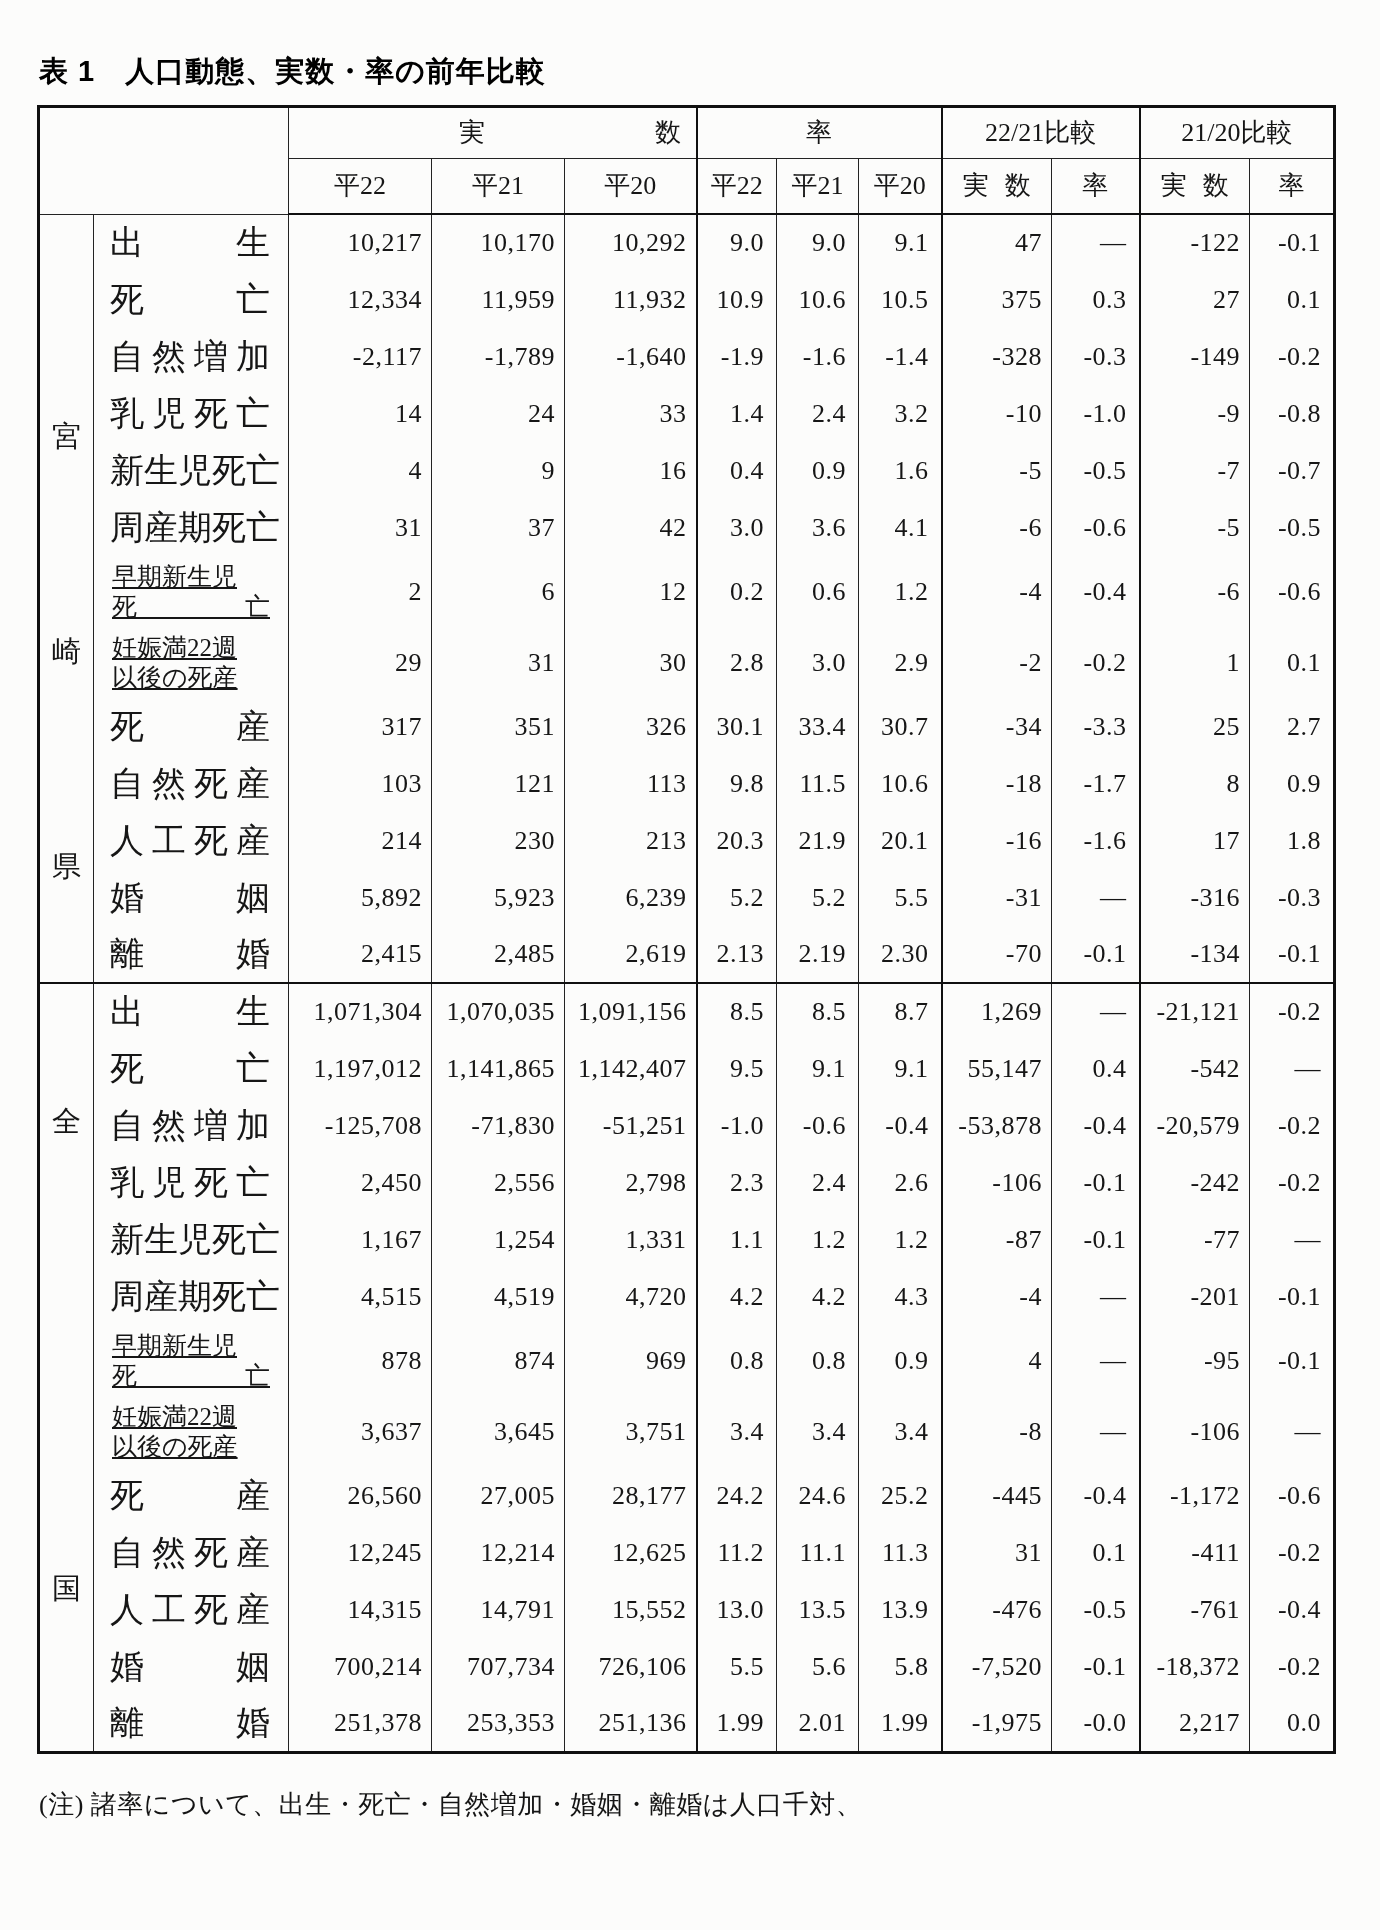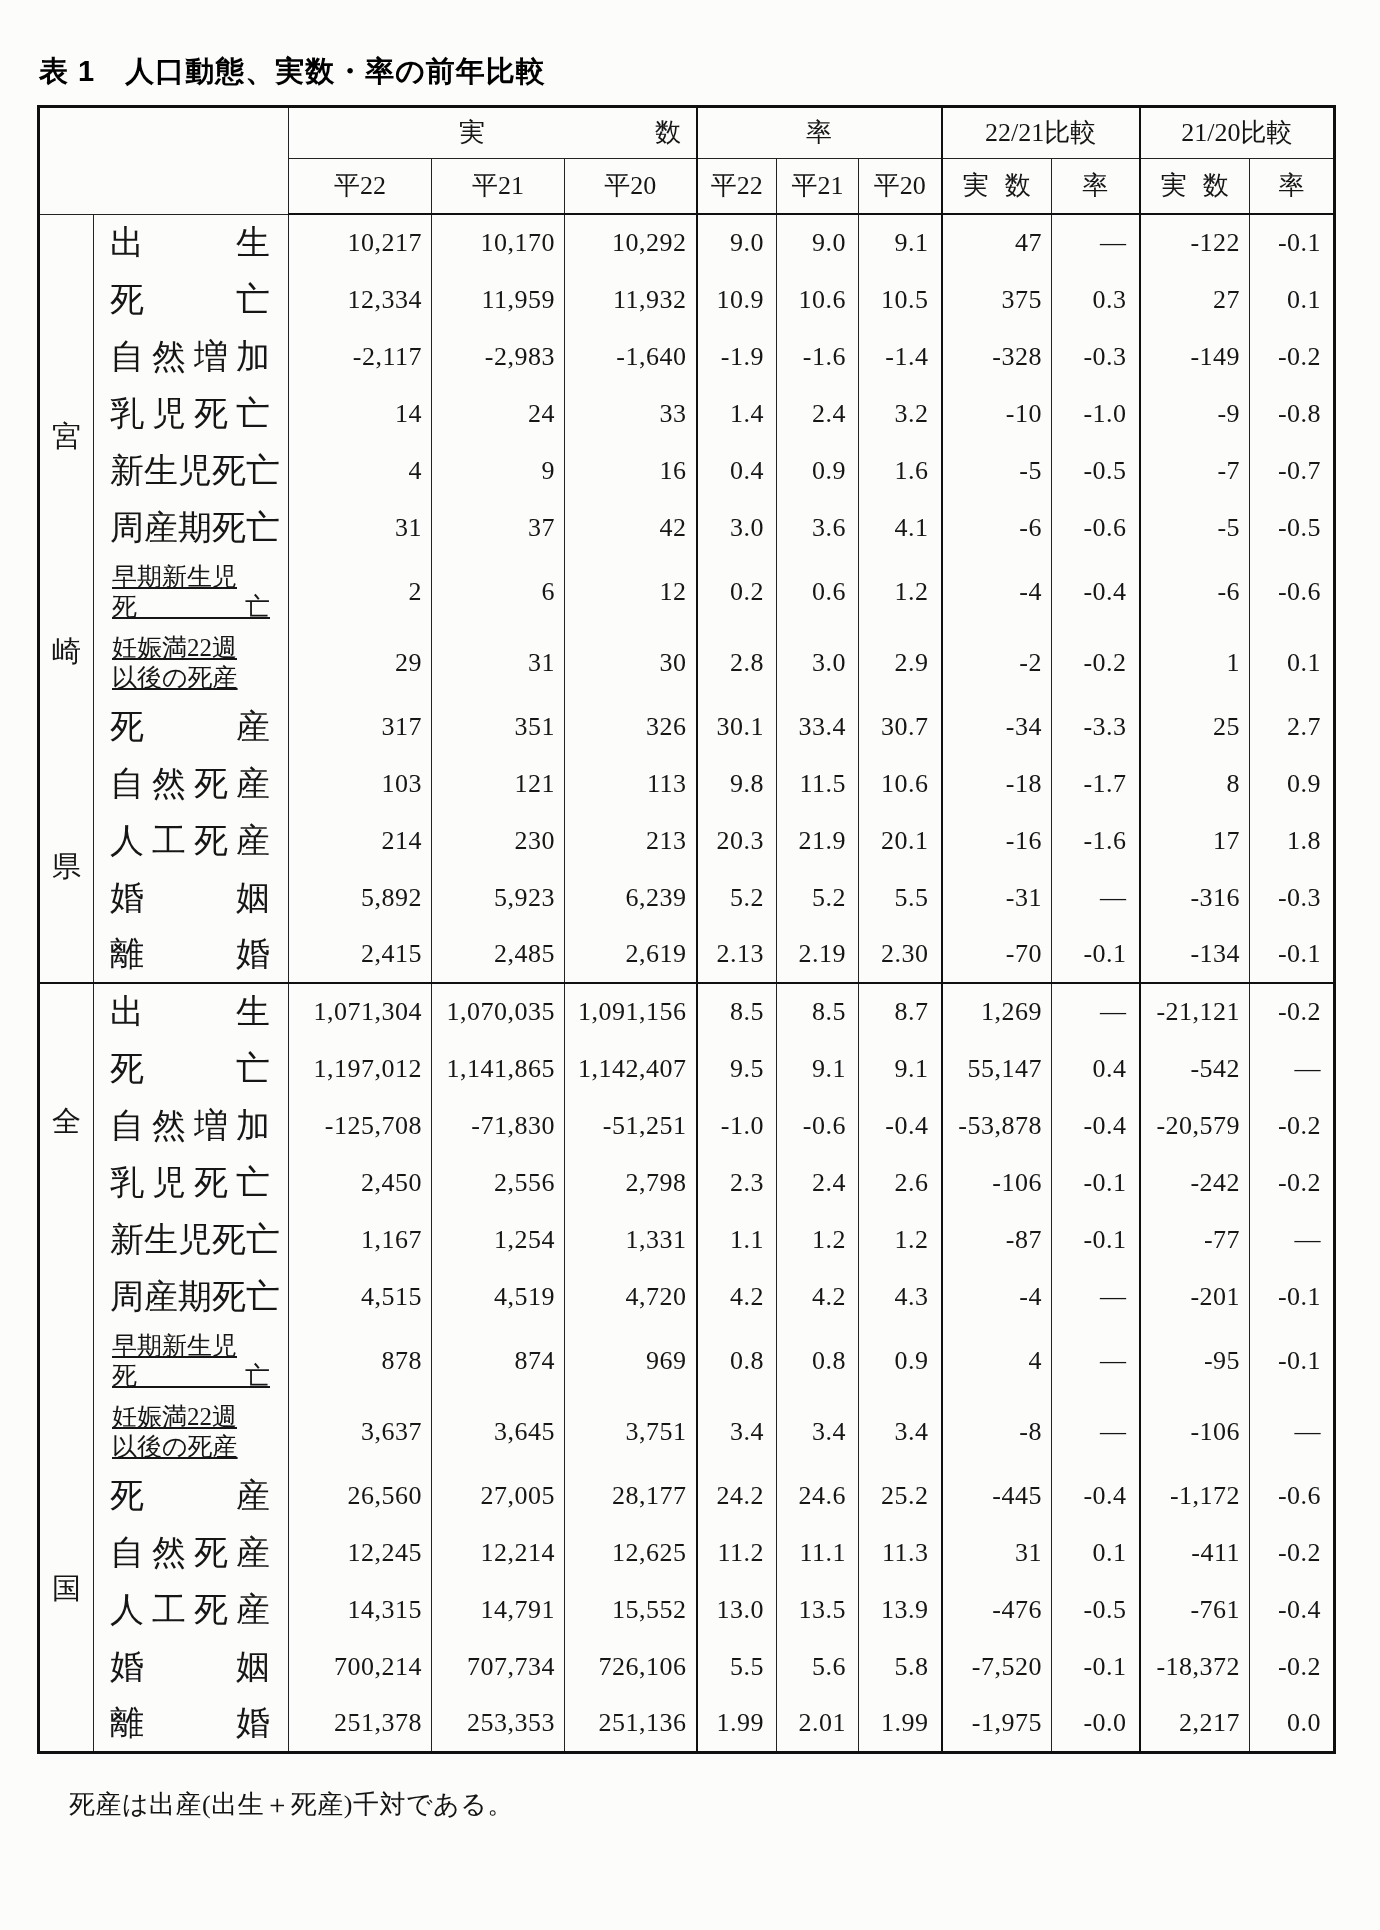--- a/index.html
+++ b/index.html
@@ -139,21 +139,21 @@
     <td class="num thick-l">375</td>
     <td class="num rate">0.3</td>
     <td class="num thick-l">27</td>
     <td class="num rate">0.1</td>
   </tr>
         <tr class="row">
     <td class="lblcell">
             <div class="lbl">自然増加</div>
           </td>
     <td class="num">-2,117</td>
-    <td class="num">-2,983</td>
+    <td class="num">-1,789</td>
     <td class="num">-1,640</td>
     <td class="num rate thick-l">-1.9</td>
     <td class="num rate">-1.6</td>
     <td class="num rate">-1.4</td>
     <td class="num thick-l">-328</td>
     <td class="num rate">-0.3</td>
     <td class="num thick-l">-149</td>
     <td class="num rate">-0.2</td>
   </tr>
         <tr class="row">
@@ -516,16 +516,16 @@
     <td class="num rate">1.99</td>
     <td class="num thick-l">-1,975</td>
     <td class="num rate">-0.0</td>
     <td class="num thick-l">2,217</td>
     <td class="num rate">0.0</td>
   </tr>
       </tbody>
   </table>
 
   <div class="note">
-    <div class="ind">死産は出産(出生＋死産)千対である。</div>
+    <div>(注) 諸率について、出生・死亡・自然増加・婚姻・離婚は人口千対、</div>
   </div>
 
 </div>
 
 </body></html>

